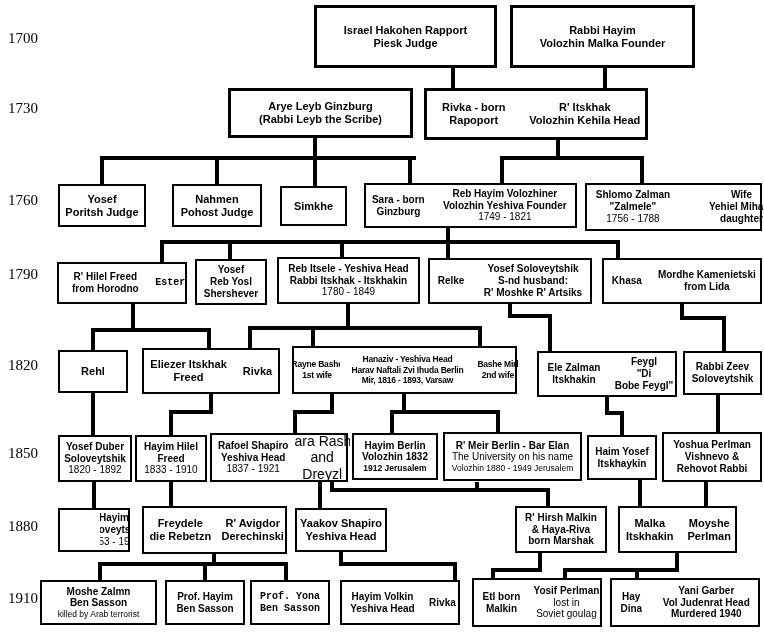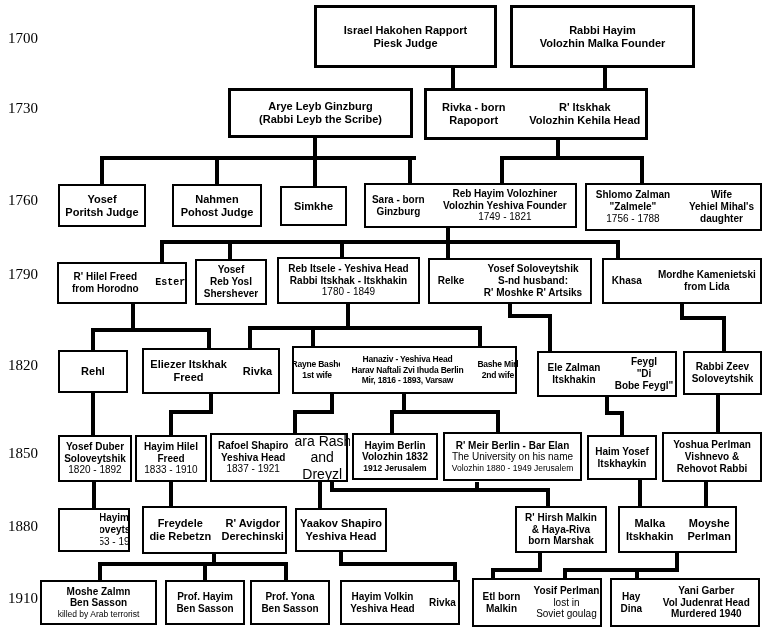--- a/index.html
+++ b/index.html
@@ -149,21 +149,21 @@
       <div class="seg ten" style="flex: 0 0 30%;">
         <div class="ln">Sara - born</div>
         <div class="ln">Ginzburg</div>
       </div>
       <div class="seg ten" style="flex: 0 0 70%;">
         <div class="ln">Reb Hayim Volozhiner</div>
         <div class="ln">Volozhin Yeshiva Founder</div>
         <div class="ln plain">1749 - 1821</div>
       </div>
     </div>
-    <div class="pbox" style="left: 585px; top: 183px; width: 177px; height: 48px; border-width: 2px;">
+    <div class="pbox" style="left: 585px; top: 183px; width: 177px; height: 48px; border-width: 2px; gap: 20px;">
       <div class="seg ten" style="flex: 0 0 52%;">
         <div class="ln">Shlomo Zalman</div>
         <div class="ln">"Zalmele"</div>
         <div class="ln plain">1756 - 1788</div>
       </div>
       <div class="seg ten" style="flex: 0 0 48%;">
         <div class="ln">Wife</div>
         <div class="ln">Yehiel Mihal's</div>
         <div class="ln">daughter</div>
       </div>
@@ -355,21 +355,21 @@
         <div class="ln">Ben Sasson</div>
         <div class="ln sm plain">killed by Arab terrorist</div>
       </div>
     </div>
     <div class="pbox" style="left: 165px; top: 580px; width: 80px; height: 45px; border-width: 2px;">
       <div class="seg ten">
         <div class="ln">Prof. Hayim</div>
         <div class="ln">Ben Sasson</div>
       </div>
     </div>
-    <div class="pbox" style="left: 250px; top: 580px; width: 80px; height: 45px; border-width: 2px;">
+    <div class="pbox" style="left: 250px; top: 580px; width: 80px; height: 45px; border-width: 2px; font-family: Liberation Mono, monospace;">
       <div class="seg ten">
         <div class="ln">Prof. Yona</div>
         <div class="ln">Ben Sasson</div>
       </div>
     </div>
     <div class="pbox" style="left: 340px; top: 580px; width: 120px; height: 45px; border-width: 2px;">
       <div class="seg ten" style="flex: 0 0 68%;">
         <div class="ln">Hayim Volkin</div>
         <div class="ln">Yeshiva Head</div>
       </div>

